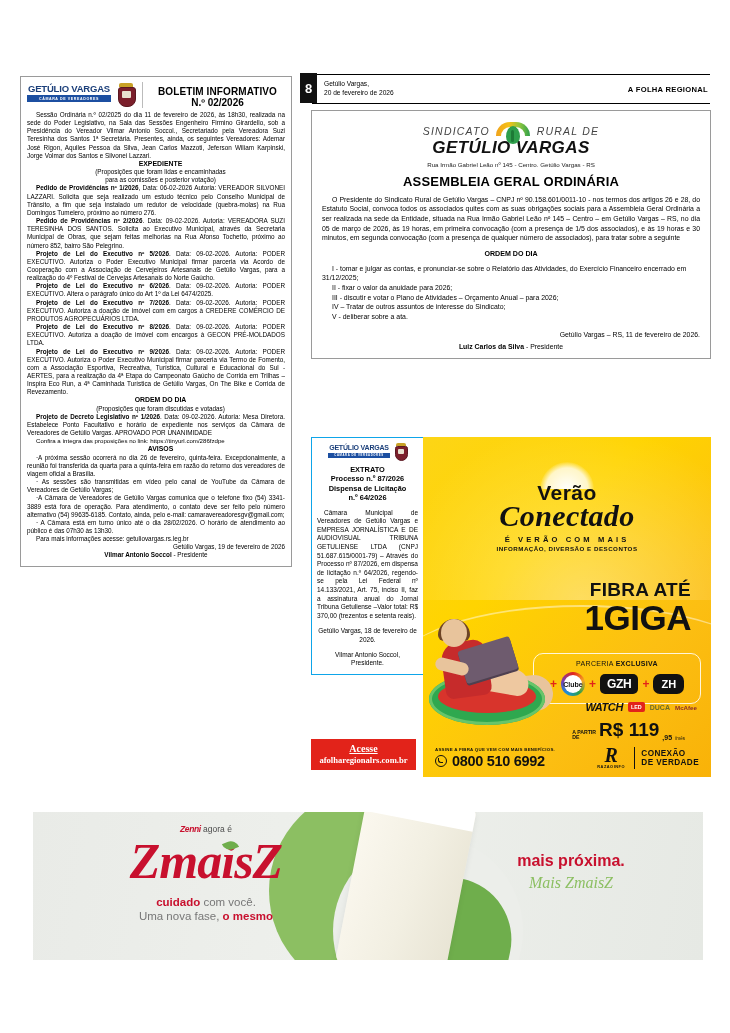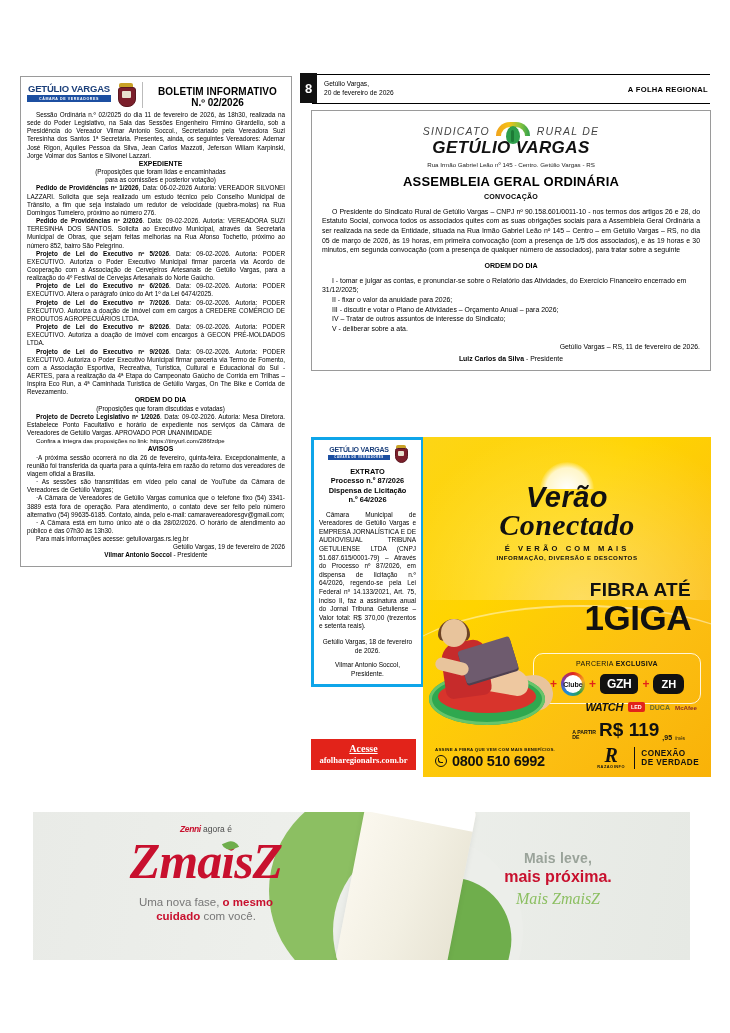--- a/index.html
+++ b/index.html
@@ -60,21 +60,21 @@
   .sind-body{font-size:6.9px;line-height:9.6px;text-align:justify;margin-top:6px;}
   .sind-body p{margin:0;text-indent:10px;}
   .sind-ordem{font-size:7.1px;font-weight:bold;text-align:center;margin-top:7px;}
   .sind-list{font-size:6.9px;line-height:9.6px;margin-top:6px;}
   .sind-list p{margin:0;text-indent:10px;}
   .sind-sign-date{font-size:6.9px;text-align:right;margin-top:10px;}
   .sind-sign-name{font-size:6.9px;text-align:center;margin-top:5px;}
 
   
   .row2{position:absolute;left:311px;top:437px;width:400px;}
-  .extrato-box{position:absolute;left:0;top:0;width:113px;border:3px solid #0ea5e9;background:#fff;padding:4px 5px 6px 5px;box-sizing:border-box;}
+  .extrato-box{position:absolute;left:0;top:0;width:113px;border:1px solid #0ea5e9;background:#fff;padding:4px 5px 6px 5px;box-sizing:border-box;}
   .ex-logo{display:flex;align-items:flex-start;justify-content:center;gap:2px;}
   .ex-logo .logo-gv{width:62px;flex:0 0 62px;}
   .ex-logo .logo-gv .gv-name{font-size:7px;line-height:8px;}
   .ex-logo .logo-gv .gv-bar{font-size:2.8px;padding:1px 0;line-height:3px;}
   .ex-logo .crest{width:13px;flex:0 0 13px;height:17px;}
   .ex-logo .crest .crown{width:10px;height:3px;left:1.5px;}
   .ex-logo .crest .shield{width:11px;height:13px;top:3px;}
   .ex-logo .crest .shield:after{width:6px;height:5px;top:2px;left:2px;}
   .ex-title{font-size:7.4px;font-weight:bold;text-align:center;margin-top:5px;line-height:9.4px;}
   .ex-body{font-size:6.5px;line-height:8.6px;text-align:justify;margin-top:6px;}
@@ -87,21 +87,21 @@
 
   
   .vc-ad{position:absolute;left:112px;top:0;width:288px;height:340px;overflow:hidden;
          background:linear-gradient(135deg,#fdd516 0%,#ffd400 35%,#fcbf12 70%,#f9b208 100%);}
   .vc-wave{position:absolute;left:-20%;top:-12%;width:150%;height:60%;background:radial-gradient(ellipse at 50% 100%,rgba(255,255,255,0.35) 0%,rgba(255,255,255,0) 62%);}
   .vc-wave2{position:absolute;left:-10%;bottom:12%;width:130%;height:38%;border-top:2px solid rgba(255,255,255,0.45);border-radius:50% 50% 0 0;}
   .vc-sun{position:absolute;left:50%;top:6px;transform:translateX(-50%);width:92px;height:46px;}
   .vc-sun .core{position:absolute;left:50%;bottom:0;transform:translateX(-50%);width:54px;height:27px;border-radius:27px 27px 0 0;background:radial-gradient(ellipse at 50% 100%,#fff 0%,#fff6c8 55%,rgba(255,255,255,0) 72%);}
   .vc-sun i{position:absolute;left:50%;bottom:2px;width:3px;height:16px;background:#fff;border-radius:2px;transform-origin:50% 100%;opacity:.95;}
   .vc-title{position:absolute;left:0;right:0;top:44px;text-align:center;}
-  .vc-verao{font-size:29px;font-weight:bold;letter-spacing:0.5px;color:#111;font-style:italic;}
+  .vc-verao{font-size:21px;font-weight:bold;letter-spacing:0.5px;color:#111;}
   .vc-conect{font-family:"Liberation Serif",serif;font-style:italic;font-size:30px;font-weight:bold;color:#111;margin-top:-6px;letter-spacing:0.4px;}
   .vc-sub1{font-size:7.6px;letter-spacing:3.1px;color:#111;margin-top:2px;font-weight:bold;}
   .vc-sub2{font-size:6.2px;letter-spacing:0.5px;color:#111;font-weight:bold;margin-top:1px;}
   .vc-fibra{position:absolute;right:20px;top:142px;text-align:right;}
   .vc-fibra .f1{font-size:19px;font-weight:bold;color:#111;letter-spacing:0.3px;}
   .vc-fibra .f2{font-size:35px;font-weight:bold;color:#111;letter-spacing:-0.5px;line-height:34px;}
   .vc-parceria{position:absolute;right:10px;top:216px;width:168px;border:1.5px solid rgba(255,255,255,.85);border-radius:10px;padding:6px 4px 7px 4px;text-align:center;box-sizing:border-box;}
   .vc-parceria .pt{font-size:7px;color:#111;letter-spacing:.3px;}
   .vc-parceria .pt b{font-weight:bold;}
   .vc-brands{display:flex;align-items:center;justify-content:center;gap:4px;margin-top:5px;}
@@ -138,21 +138,21 @@
   .wa-ico:after{content:"";position:absolute;left:2px;top:2.2px;width:4px;height:4px;border-left:1.4px solid #111;border-bottom:1.4px solid #111;border-radius:0 0 0 3px;}
   .vc-phone .num{font-size:14.5px;font-weight:bold;color:#111;letter-spacing:-.3px;}
   .vc-razao{display:flex;align-items:center;gap:6px;}
   .rz-mark{width:34px;text-align:center;}
   .rz-mark .g{font-family:"Liberation Serif",serif;font-size:20px;font-weight:bold;color:#111;font-style:italic;line-height:17px;}
   .rz-mark .n{font-size:3.9px;font-weight:bold;color:#111;letter-spacing:.5px;}
   .rz-sep{width:1.2px;height:22px;background:#111;}
   .rz-txt{font-size:8.2px;font-weight:bold;color:#111;line-height:9.4px;letter-spacing:.4px;}
 
   
-  .zm-ad{position:absolute;left:33px;top:812px;width:657px;height:148px;background:#eceeea;overflow:hidden;}
+  .zm-ad{position:absolute;left:33px;top:812px;width:657px;height:148px;background:#eceeea;overflow:hidden;padding-left:13px;}
   .zm-grad{position:absolute;inset:0;background:linear-gradient(100deg,#e9ebe7 0%,#eef0ec 45%,#e6e9e4 100%);}
   .zm-green{position:absolute;left:236px;top:-26px;width:210px;height:210px;border-radius:50%;background:#8cbf62;}
   .zm-green2{position:absolute;left:300px;top:24px;width:190px;height:190px;border-radius:50%;background:#eceeea;}
   .zm-pack{position:absolute;left:318px;top:-14px;width:110px;height:175px;background:linear-gradient(100deg,#fbf8ef 0%,#f2efe2 55%,#e8e4d4 100%);border-radius:6px;transform:rotate(11deg);box-shadow:0 2px 6px rgba(0,0,0,.07);}
   .zm-pack:after{content:"";position:absolute;left:0;right:0;top:0;height:22px;background:#fff;border-radius:6px 6px 0 0;}
   .zm-leafbig{position:absolute;left:360px;top:66px;width:120px;height:108px;background:#6fae4c;border-radius:0 62px 0 62px;transform:rotate(12deg);}
   .zm-left{position:absolute;left:48px;top:12px;width:250px;text-align:center;}
   .zm-zenni{font-size:8.5px;}
   .zm-zenni b{color:#c8102e;font-weight:bold;font-style:italic;letter-spacing:-.4px;}
   .zm-zenni span{color:#4b4b4b;}
@@ -241,21 +241,20 @@
           <span class="sind-l1">SINDICATO</span>
           <span class="sind-leaf">
             <span class="arc"></span><span class="drop"></span>
           </span>
           <span class="sind-l1">RURAL DE</span>
         </div>
         <div class="sind-l2">GETÚLIO VARGAS</div>
       </div>
       <div class="sind-addr">Rua Irmão Gabriel Leão nº 145 - Centro. Getúlio Vargas - RS</div>
       <div class="sind-h1">ASSEMBLEIA GERAL ORDINÁRIA</div>
-      <div class="sind-h2">CONVOCAÇÃO</div>
       <div class="sind-body">
         <p>O Presidente do Sindicato Rural de Getúlio Vargas – CNPJ nº 90.158.601/0011-10 - nos termos dos artigos 26 e 28, do Estatuto Social, convoca todos os associados quites com as suas obrigações sociais para a Assembleia Geral Ordinária a ser realizada na sede da Entidade, situada na Rua Irmão Gabriel Leão nº 145 – Centro – em Getúlio Vargas – RS, no dia 05 de março de 2026, às 19 horas, em primeira convocação (com a presença de 1/5 dos associados), e às 19 horas e 30 minutos, em segunda convocação (com a presença de qualquer número de associados), para tratar sobre a seguinte</p>
       </div>
       <div class="sind-ordem">ORDEM DO DIA</div>
       <div class="sind-list">
         <p>I - tomar e julgar as contas, e pronunciar-se sobre o Relatório das Atividades, do Exercício Financeiro encerrado em 31/12/2025;</p>
         <p>II - fixar o valor da anuidade para 2026;</p>
         <p>III - discutir e votar o Plano de Atividades – Orçamento Anual – para 2026;</p>
         <p>IV – Tratar de outros assuntos de interesse do Sindicato;</p>
         <p>V - deliberar sobre a ata.</p>
@@ -397,25 +396,24 @@
     <div class="zm-grad"></div>
     <div class="zm-green"></div>
     <div class="zm-green2"></div>
     <div class="zm-leafbig"></div>
     <div class="zm-pack"></div>
 
     <div class="zm-left">
       <div class="zm-zenni"><b>Zenni</b><span> agora é</span></div>
       <div class="zm-logo"><span class="lf"></span><span>ZmaisZ</span></div>
       <div class="zm-tag">
+        <div><b>cuidado</b><span> com você.</span></div>
         <div><span>Uma nova fase, </span><b>o mesmo</b></div>
-        <div><b>cuidado</b><span> com você.</span></div>
       </div>
     </div>
 
     <div class="zm-right">
-      <div class="zm-r1">Mais leve,</div>
       <div class="zm-r2">mais próxima.</div>
       <div class="zm-r3">Mais ZmaisZ</div>
     </div>
   </div>
 
 </div>
 
 </body></html>

